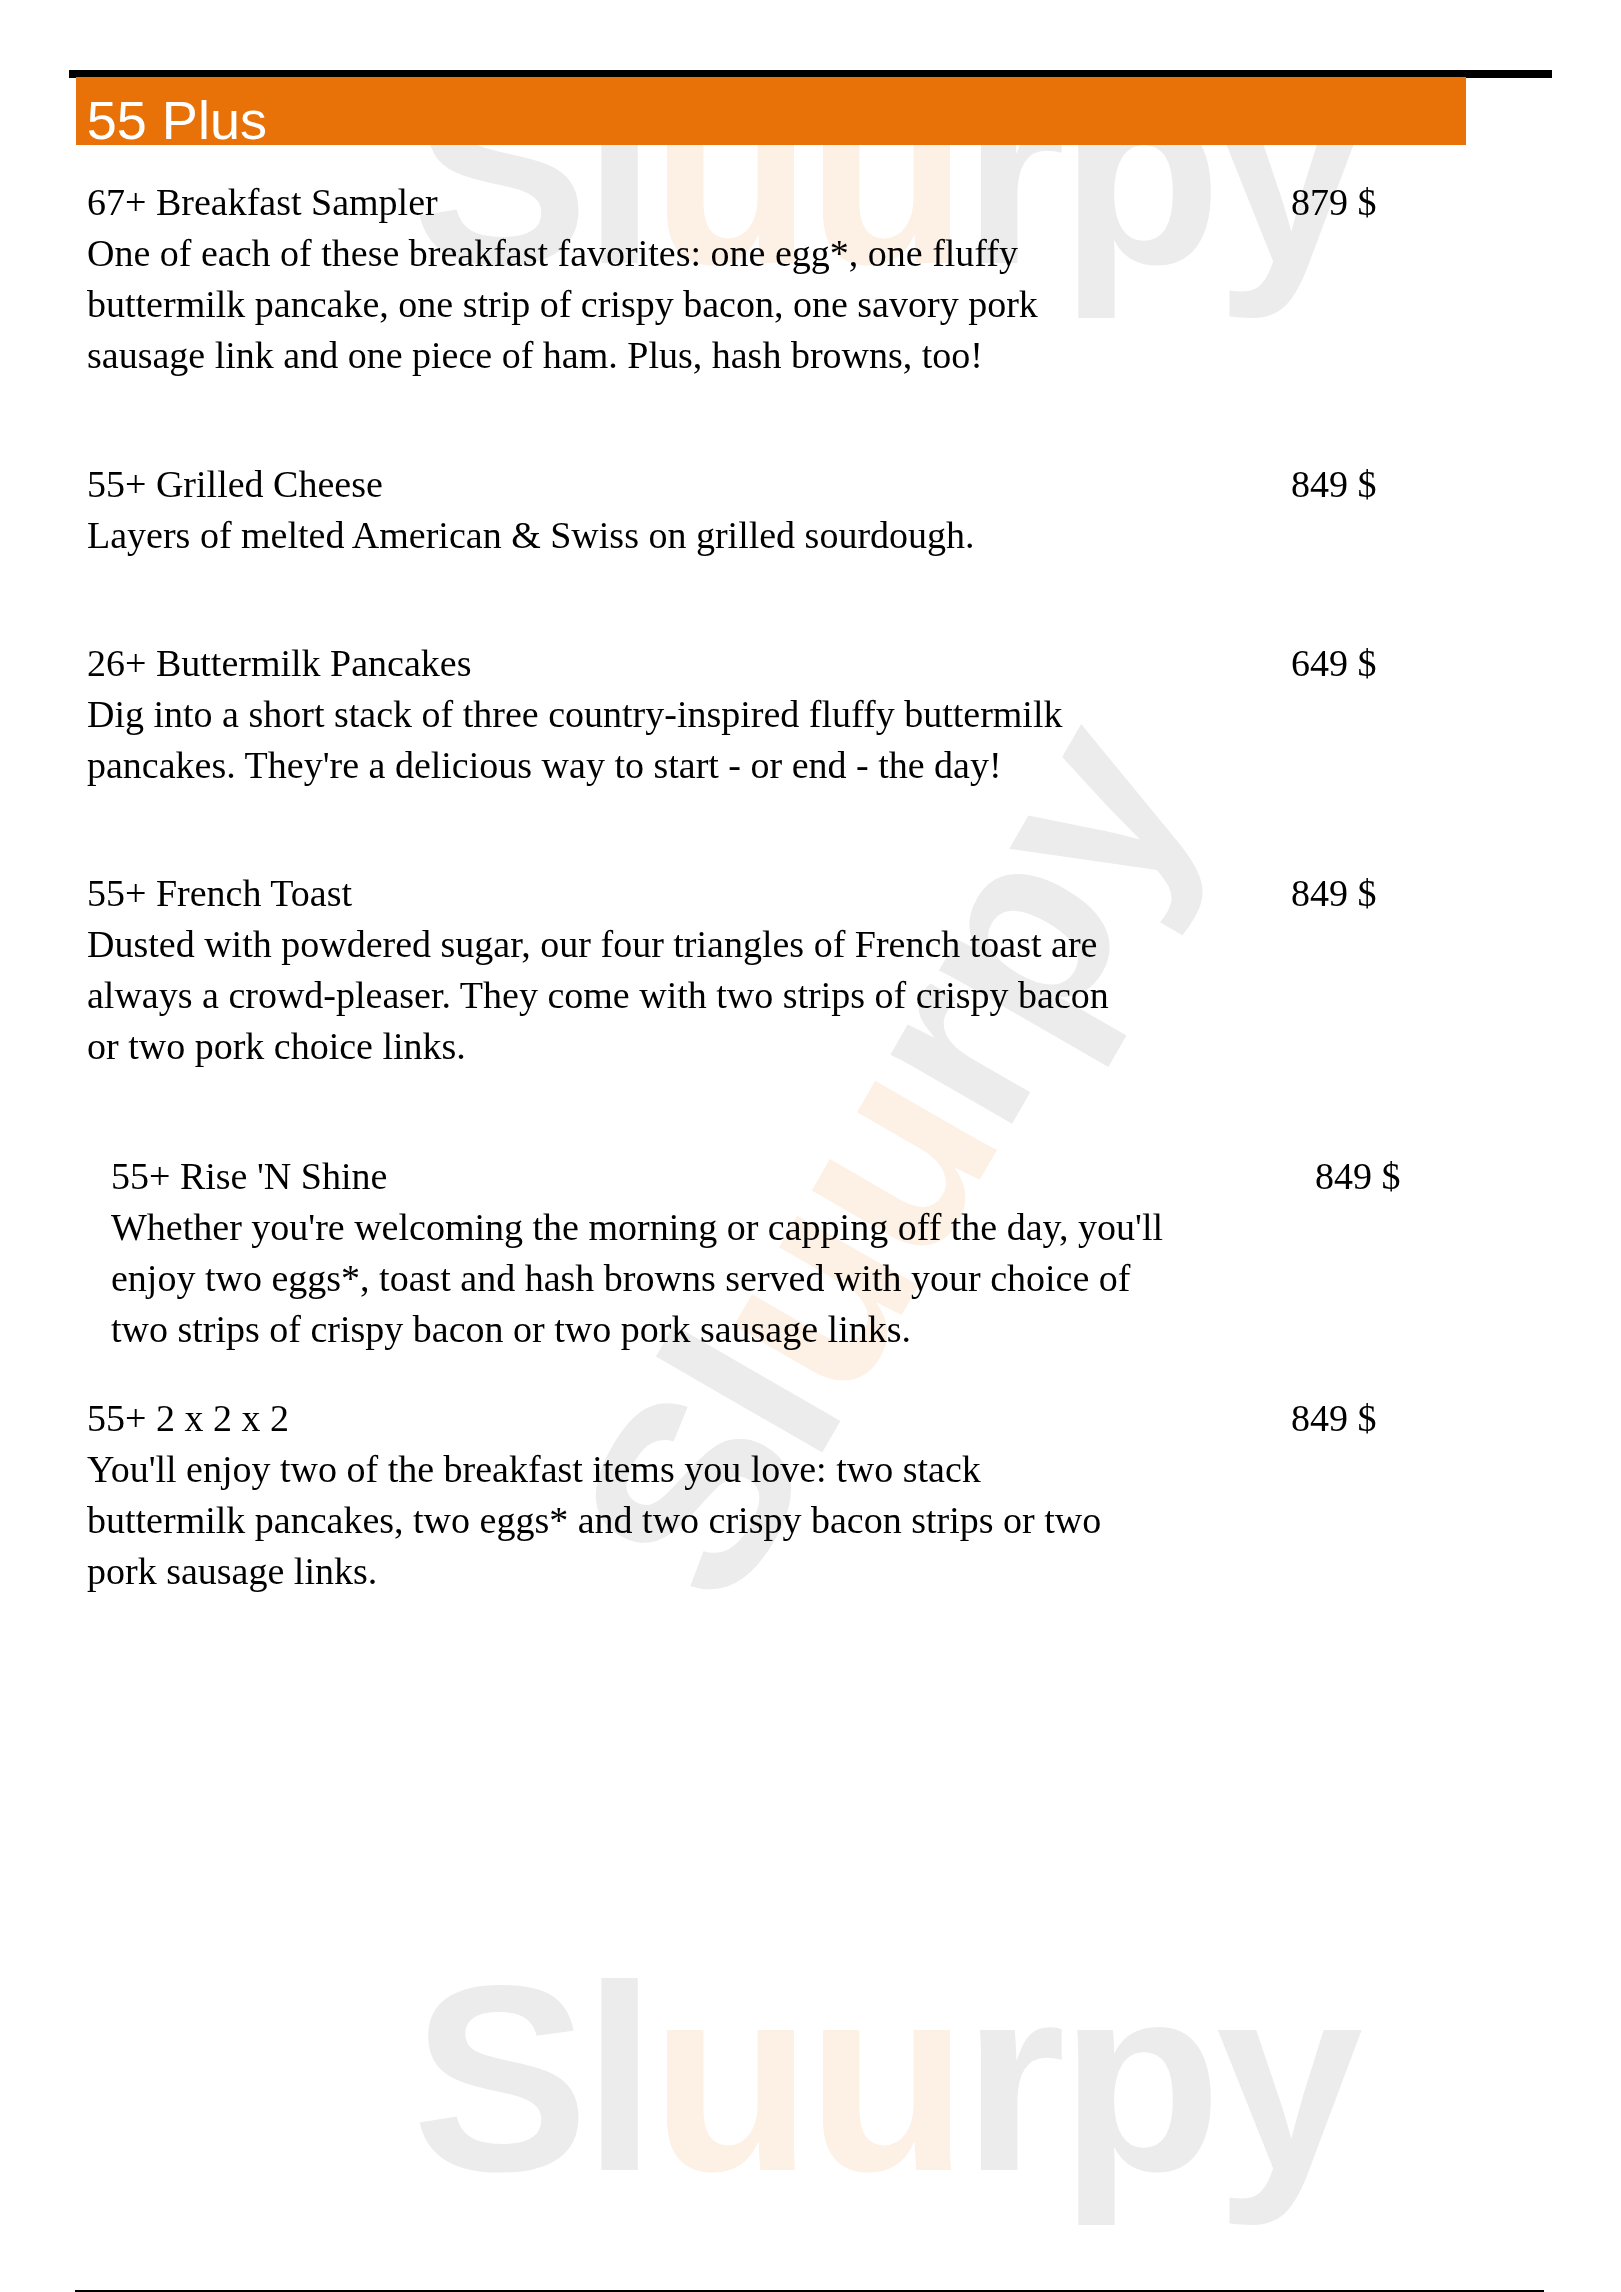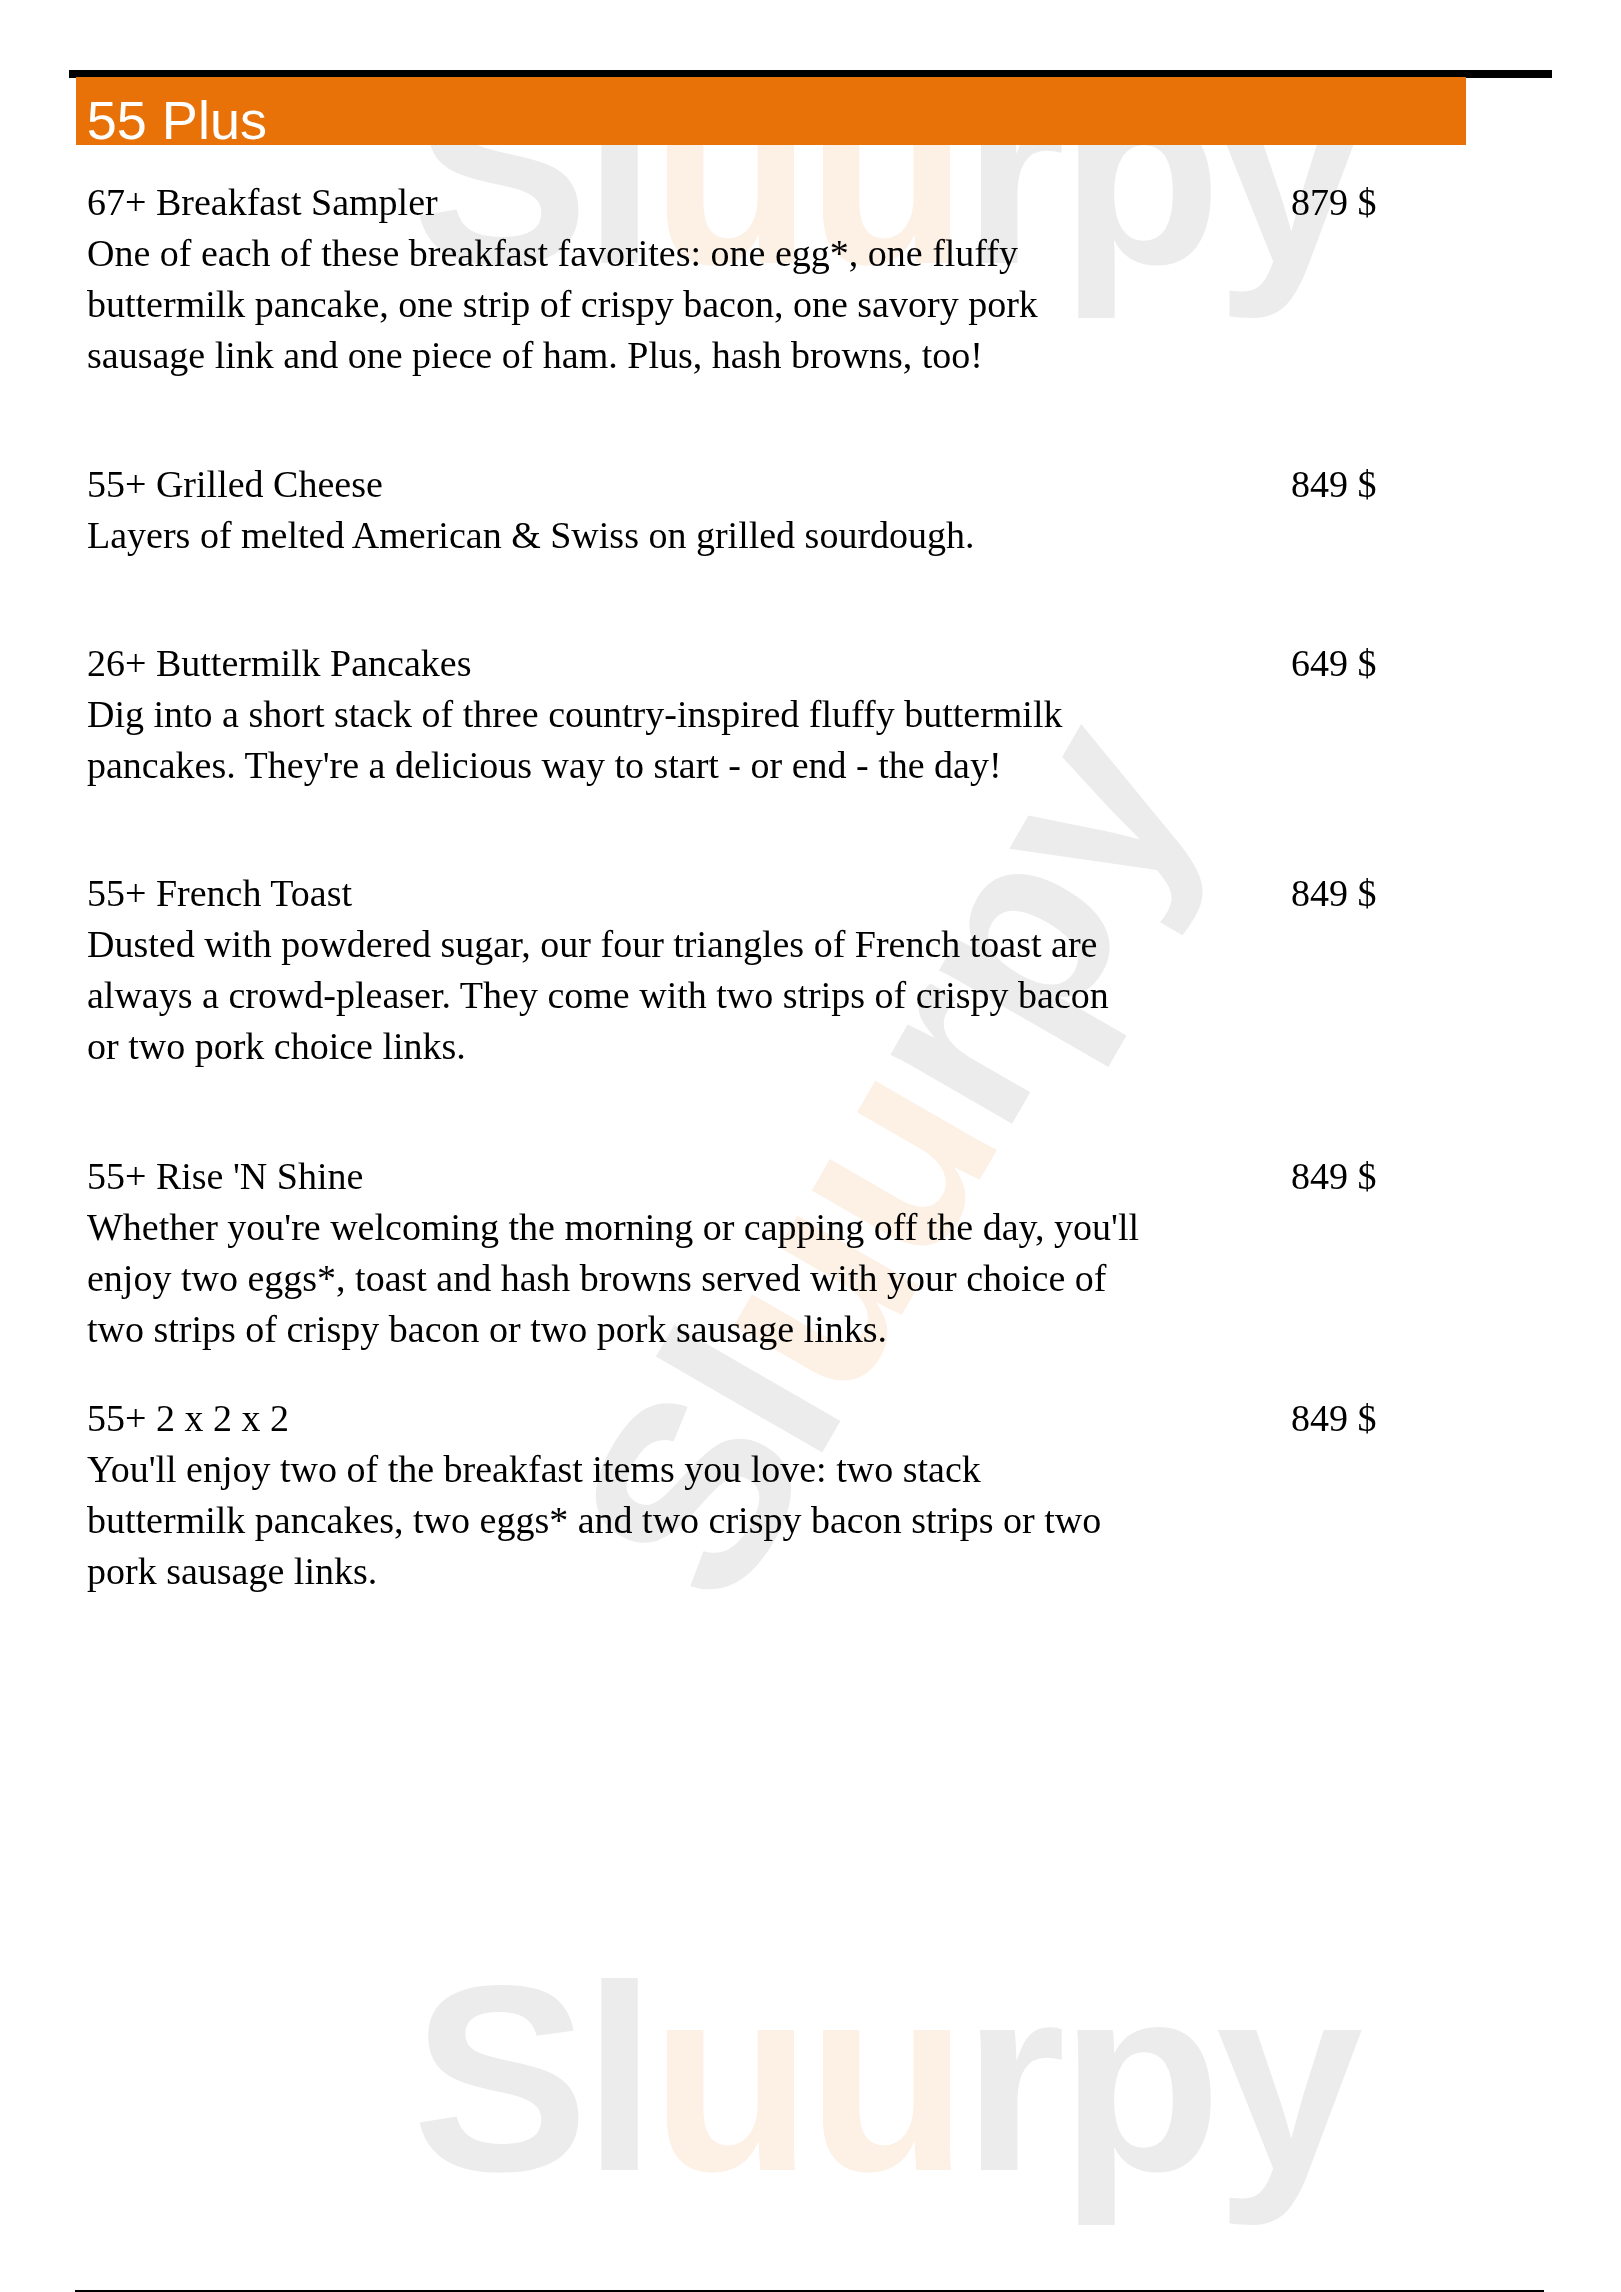--- a/index.html
+++ b/index.html
@@ -80,21 +80,21 @@
 </div>
 
 <div class="item" style="top:868px;">
   <div class="title">55+ French Toast</div>
   <div class="price">849 $</div>
   <div class="desc-line">Dusted with powdered sugar, our four triangles of French toast are</div>
   <div class="desc-line">always a crowd-pleaser. They come with two strips of crispy bacon</div>
   <div class="desc-line">or two pork choice links.</div>
 </div>
 
-<div class="item" style="top:1151px;">
+<div class="item" style="top:1151px;margin-left:24px;">
   <div class="title">55+ Rise 'N Shine</div>
   <div class="price">849 $</div>
   <div class="desc-line">Whether you're welcoming the morning or capping off the day, you'll</div>
   <div class="desc-line">enjoy two eggs*, toast and hash browns served with your choice of</div>
   <div class="desc-line">two strips of crispy bacon or two pork sausage links.</div>
 </div>
 
 <div class="item" style="top:1393px;">
   <div class="title">55+ 2 x 2 x 2</div>
   <div class="price">849 $</div>

